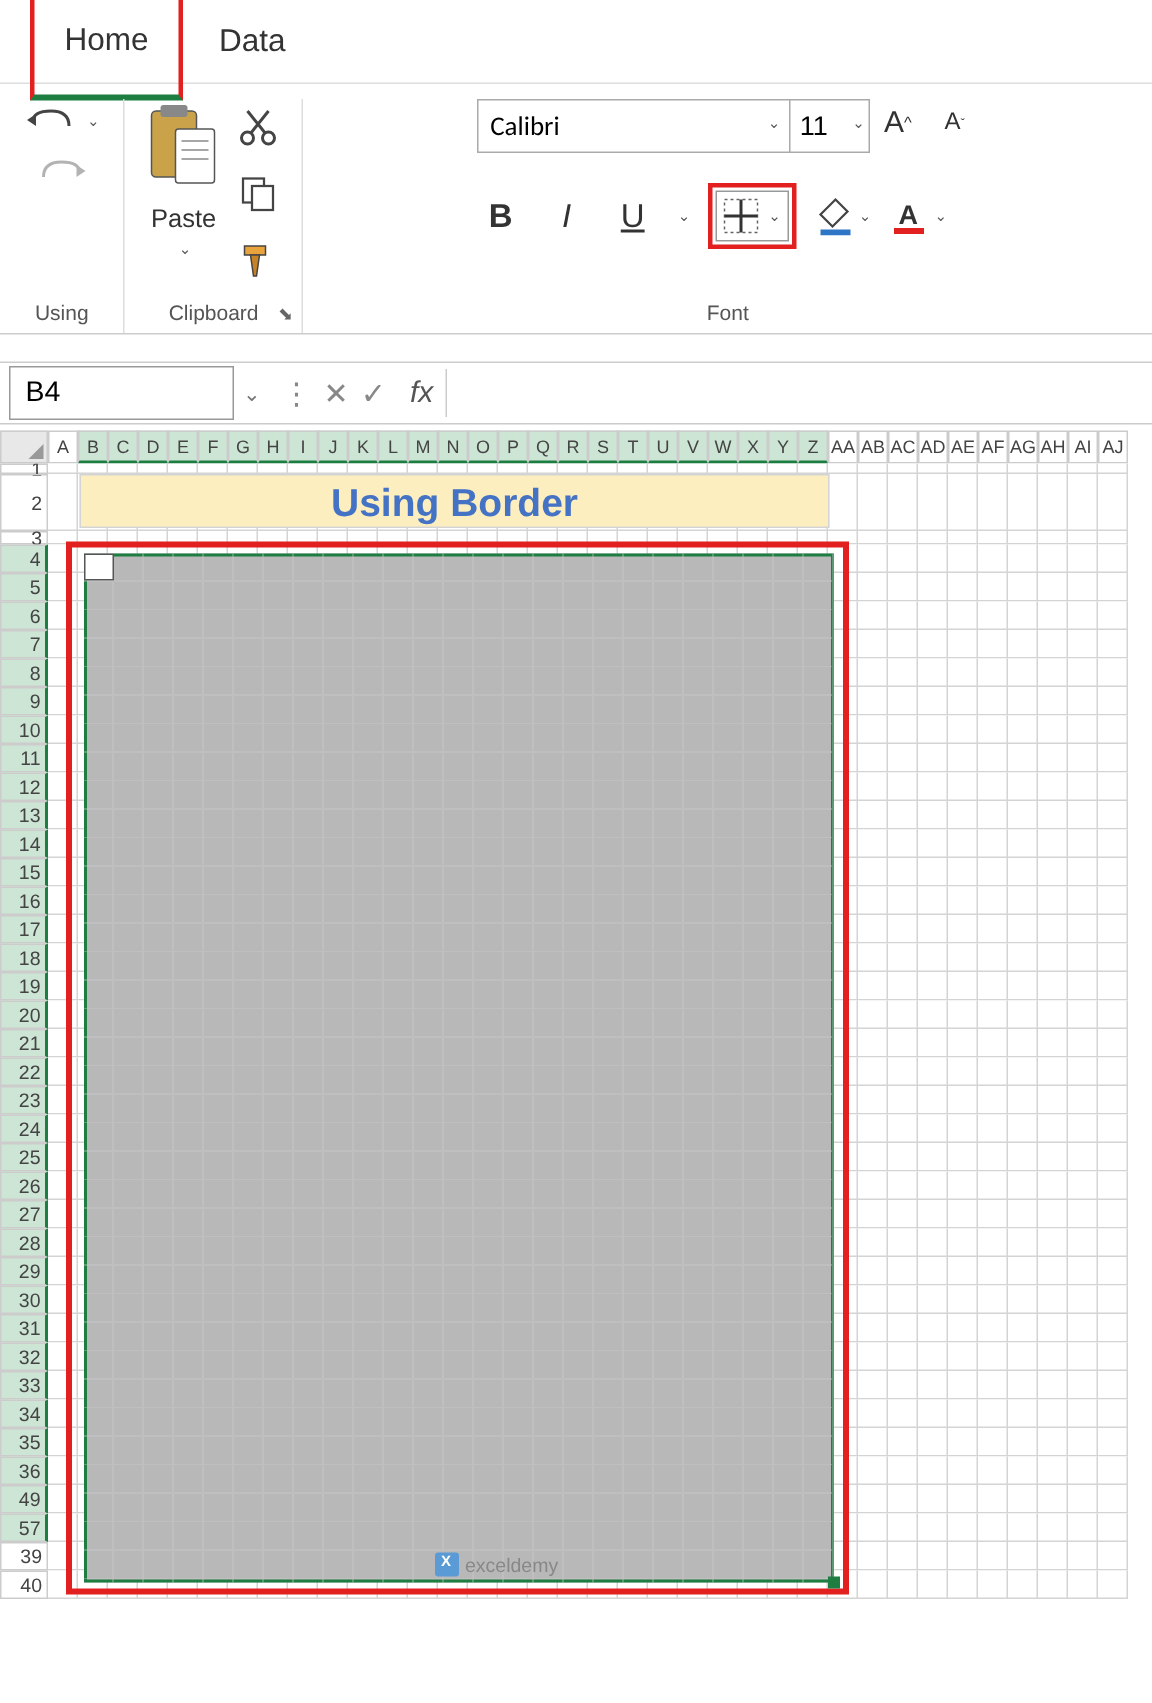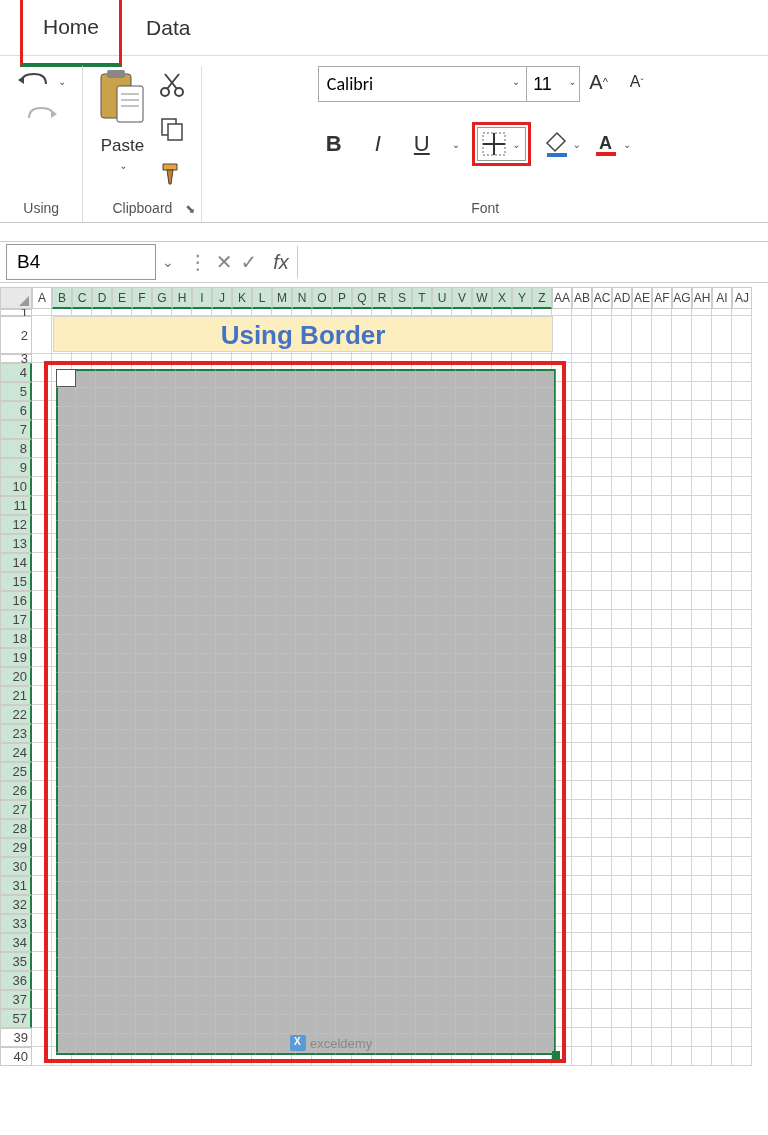--- a/index.html
+++ b/index.html
@@ -1644,21 +1644,21 @@
         <div class="cell" style="height: 19px;"></div>
         <div class="cell" style="height: 19px;"></div>
         <div class="cell" style="height: 19px;"></div>
         <div class="cell" style="height: 19px;"></div>
         <div class="cell" style="height: 19px;"></div>
         <div class="cell" style="height: 19px;"></div>
         <div class="cell" style="height: 19px;"></div>
         <div class="cell" style="height: 19px;"></div>
       </div>
       <div class="row">
-        <div class="rh sel" style="height: 19px;">37</div>
+        <div class="rh sel" style="height: 19px;">49</div>
         <div class="cell" style="height: 19px;"></div>
         <div class="cell" style="height: 19px;"></div>
         <div class="cell" style="height: 19px;"></div>
         <div class="cell" style="height: 19px;"></div>
         <div class="cell" style="height: 19px;"></div>
         <div class="cell" style="height: 19px;"></div>
         <div class="cell" style="height: 19px;"></div>
         <div class="cell" style="height: 19px;"></div>
         <div class="cell" style="height: 19px;"></div>
         <div class="cell" style="height: 19px;"></div>

